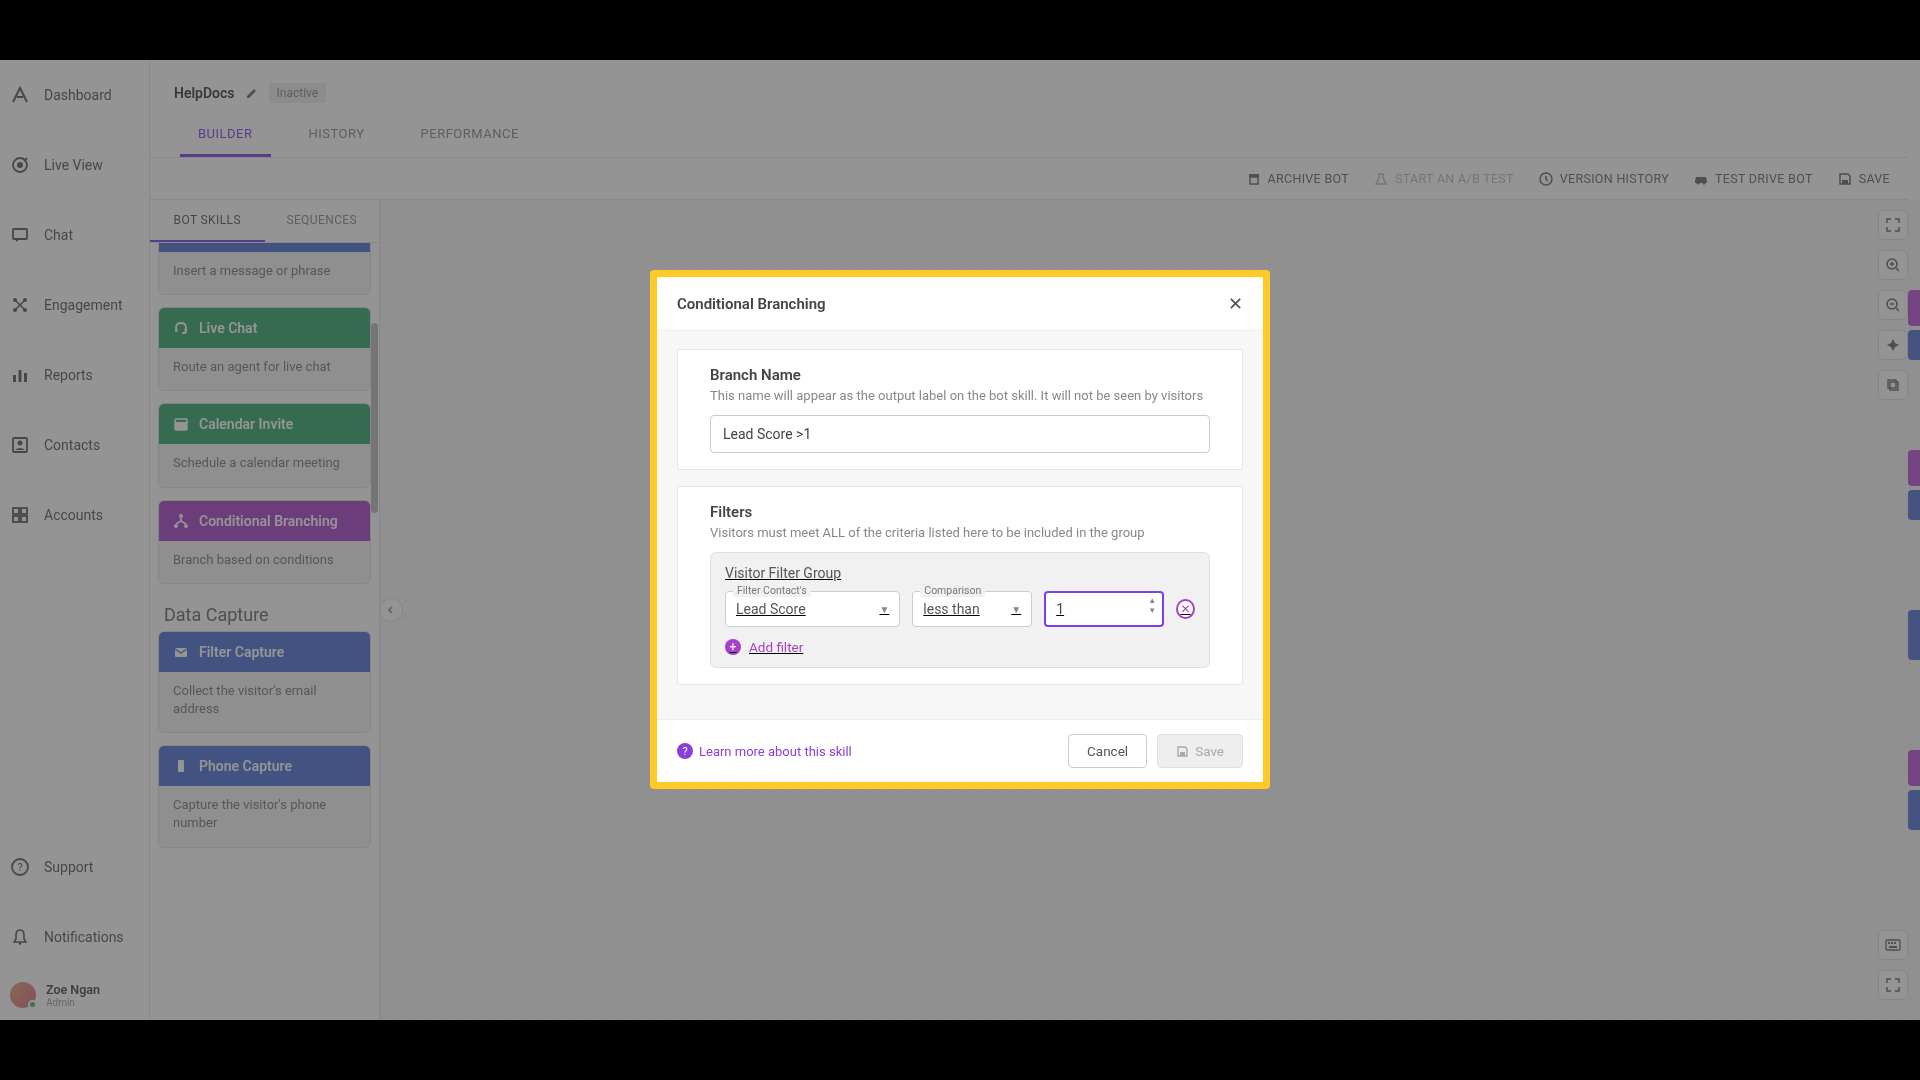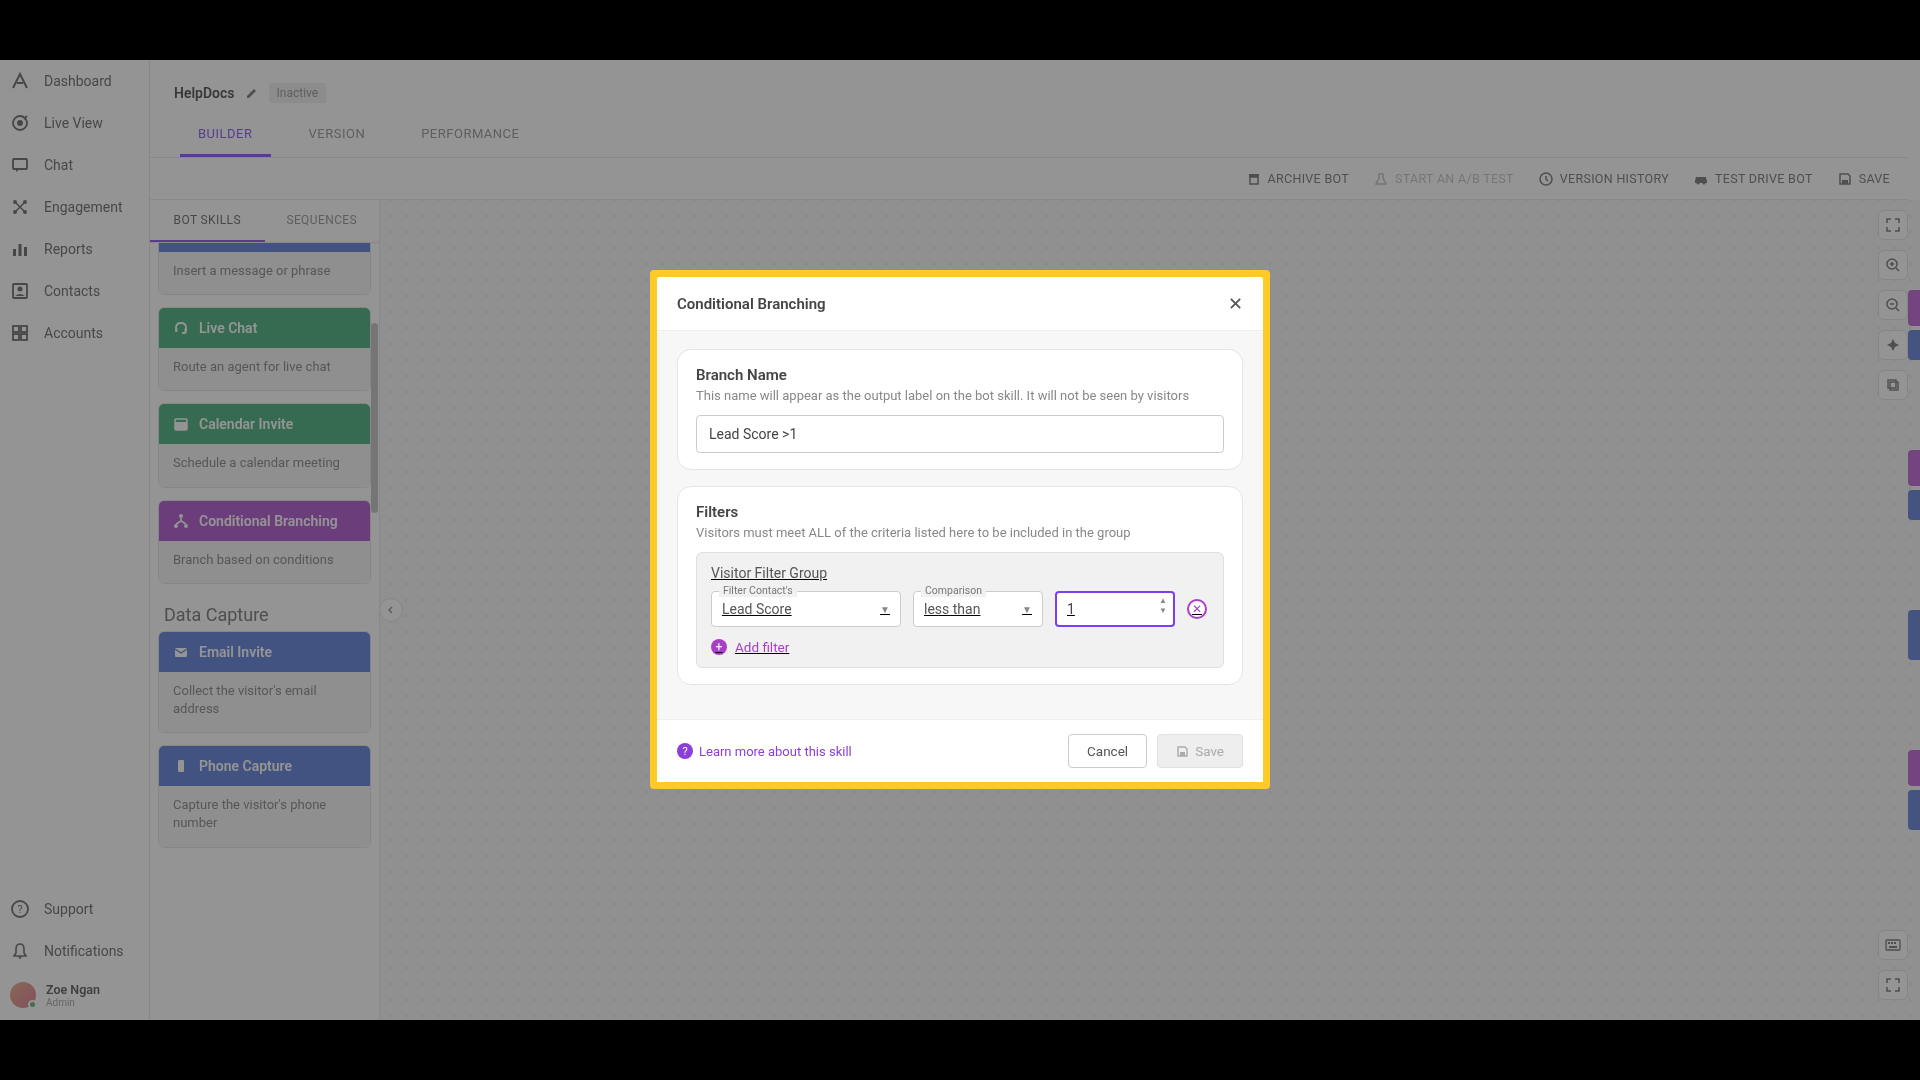--- a/index.html
+++ b/index.html
@@ -3,21 +3,21 @@
 <meta charset="utf-8">
 <style>
 * { box-sizing: border-box; margin: 0; padding: 0; font-family: -apple-system, BlinkMacSystemFont, 'Segoe UI', Roboto, sans-serif; }
 html, body { width: 1920px; height: 1080px; overflow: hidden; background: #000; }
 .app { position: absolute; top: 60px; left: 0; right: 0; bottom: 60px; background: #fff; overflow: hidden; }
 .letterbox-top, .letterbox-bottom { position: absolute; left: 0; right: 0; height: 60px; background: #000; z-index: 2000; }
 .letterbox-top { top: 0; } .letterbox-bottom { bottom: 0; }
 
 
 .left-nav { position: absolute; top: 0; left: 0; width: 150px; height: 100%; background: #fff; border-right: 1px solid #e5e5e5; display: flex; flex-direction: column; }
-.nav-item { display: flex; align-items: center; gap: 14px; padding: 11px 10px; color: #555; font-size: 14px; cursor: pointer; }
+.nav-item { display: flex; align-items: center; gap: 14px; padding: 25px 10px; color: #555; font-size: 14px; cursor: pointer; }
 .nav-icon { width: 20px; height: 20px; display: flex; align-items: center; justify-content: center; color: #555; }
 .nav-spacer { flex: 1; }
 .nav-user { display: flex; align-items: center; gap: 10px; padding: 10px 10px 12px; }
 .avatar { width: 26px; height: 26px; border-radius: 50%; background: linear-gradient(135deg,#e0a070,#d68); position: relative; }
 .status-dot { position: absolute; bottom: -1px; right: -1px; width: 9px; height: 9px; border-radius: 50%; background: #4caf50; border: 2px solid #fff; }
 .user-name { font-size: 12.5px; font-weight: 600; color: #444; }
 .user-role { font-size: 10px; color: #999; }
 
 
 .header { position: absolute; top: 0; left: 150px; right: 12px; height: 140px; background: #fff; }
@@ -60,21 +60,21 @@
 .stub-wrap { display:flex; flex-direction:column; gap:4px;}
 
 
 .overlay { position: absolute; inset: 0; background: rgba(60,60,60,0.55); z-index: 100; }
 .modal-frame { position: absolute; top: 210px; left: 50%; transform: translateX(-50%); width: 620px; background: #ffc928; padding: 7px; border-radius: 4px; z-index: 101; }
 .modal { background: #fff; border-radius: 2px; }
 .modal-head { display: flex; justify-content: space-between; align-items: center; padding: 16px 20px; border-bottom: 1px solid #eee; }
 .modal-title { font-size: 15px; font-weight: 600; color: #444; }
 .close-x { font-size: 18px; color: #555; cursor: pointer; background: none; border: none; }
 .modal-body { padding: 18px 20px; background: #f7f7f7; }
-.card { background: #fff; border: 1px solid #e5e5e5; border-radius: 14px; padding: 16px 18px; margin-bottom: 16px; }
+.card { background: #fff; border: 1px solid #e5e5e5; border-radius: 2px; padding: 16px 32px; margin-bottom: 16px; }
 .card h3 { font-size: 15px; font-weight: 600; color: #444; margin-bottom: 4px; }
 .card .hint { font-size: 13px; color: #888; margin-bottom: 12px; }
 .text-input { width: 100%; padding: 10px 12px; border: 1px solid #ccc; border-radius: 4px; font-size: 14px; color: #444; }
 .filter-group { background: #f1f1f1; border: 1px solid #e0e0e0; border-radius: 6px; padding: 12px 14px; text-decoration: underline; }
 .fg-title { font-size: 14px; color: #555; margin-bottom: 10px; }
 .filter-row { display: flex; gap: 12px; align-items: center; margin-bottom: 12px; }
 .field { position: relative; }
 .field .label { position: absolute; top: -7px; left: 8px; background: #f1f1f1; padding: 0 4px; font-size: 10.5px; color: #777; }
 .select { display: flex; align-items: center; justify-content: space-between; background: #fff; border: 1px solid #ccc; border-radius: 4px; padding: 9px 10px; font-size: 14px; color: #555; cursor: pointer; }
 .select .caret { font-size: 10px; color: #888; }
@@ -208,21 +208,21 @@
       <span class="bot-name">HelpDocs</span>
       <span class="edit-icon">
           <svg width="14" height="14" viewBox="0 0 14 14">
             <path d="M2 12 L2 10 L9 3 L11 5 L4 12 Z" fill="#666"></path>
           </svg>
         </span>
       <span class="badge-inactive">Inactive</span>
     </div>
     <div class="tabs">
       <div class="tab active">BUILDER</div>
-      <div class="tab">VERSION</div>
+      <div class="tab">HISTORY</div>
       <div class="tab">PERFORMANCE</div>
     </div>
     <div class="toolbar">
       <div class="toolbar-btn">
           <span class="tb-icon">
             <svg width="14" height="14" viewBox="0 0 14 14">
               <rect x="2" y="2" width="10" height="3" fill="#666"></rect>
               <rect x="3" y="5" width="8" height="7" fill="none" stroke="#666" stroke-width="1.5"></rect>
             </svg>
           </span>
@@ -321,21 +321,21 @@
         </div>
         <div class="section-title">Data Capture</div>
         <div class="skill-card">
           <div class="skill-header bg-blue">
               <span>
                 <svg width="16" height="16" viewBox="0 0 16 16">
                   <rect x="2" y="4" width="12" height="9" rx="1" fill="#fff"></rect>
                   <path d="M2 5 L8 9 L14 5" stroke="#4a6fd8" stroke-width="1.3" fill="none"></path>
                 </svg>
               </span>
-              <span>Email Invite</span>
+              <span>Filter Capture</span>
             </div>
           <div class="skill-desc">Collect the visitor's email address</div>
         </div>
         <div class="skill-card">
           <div class="skill-header bg-blue">
               <span>
                 <svg width="16" height="16" viewBox="0 0 16 16">
                   <rect x="5" y="2" width="6" height="12" rx="1" fill="#fff"></rect>
                 </svg>
               </span>

